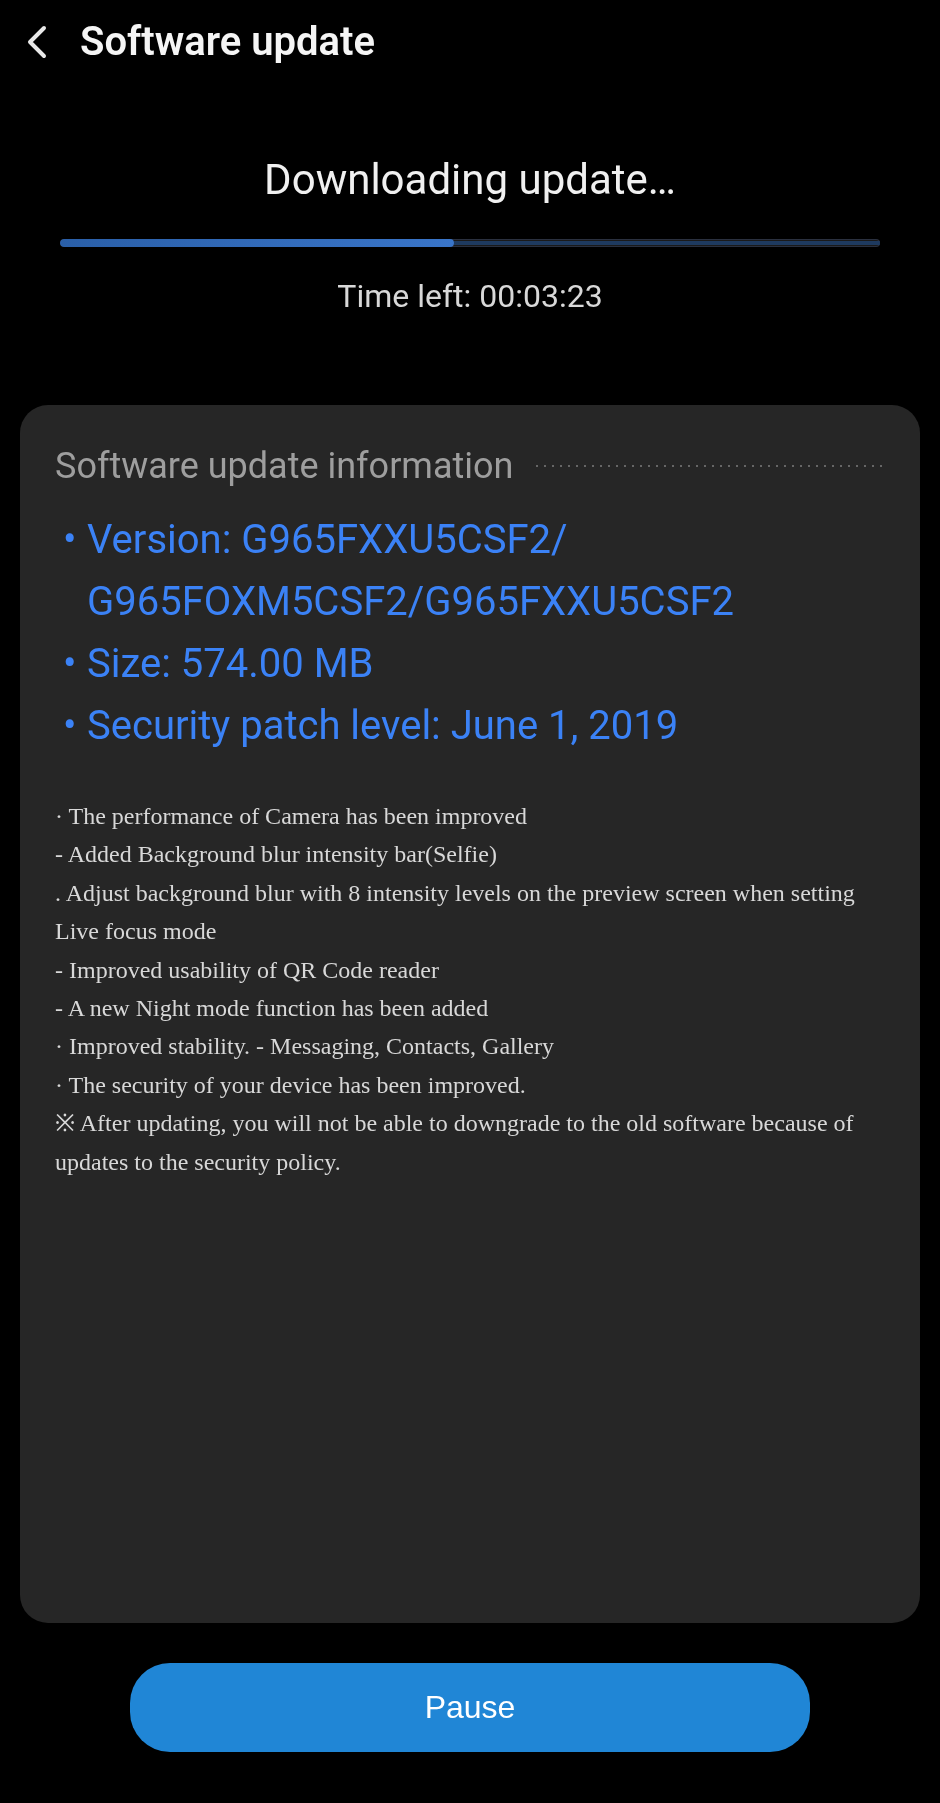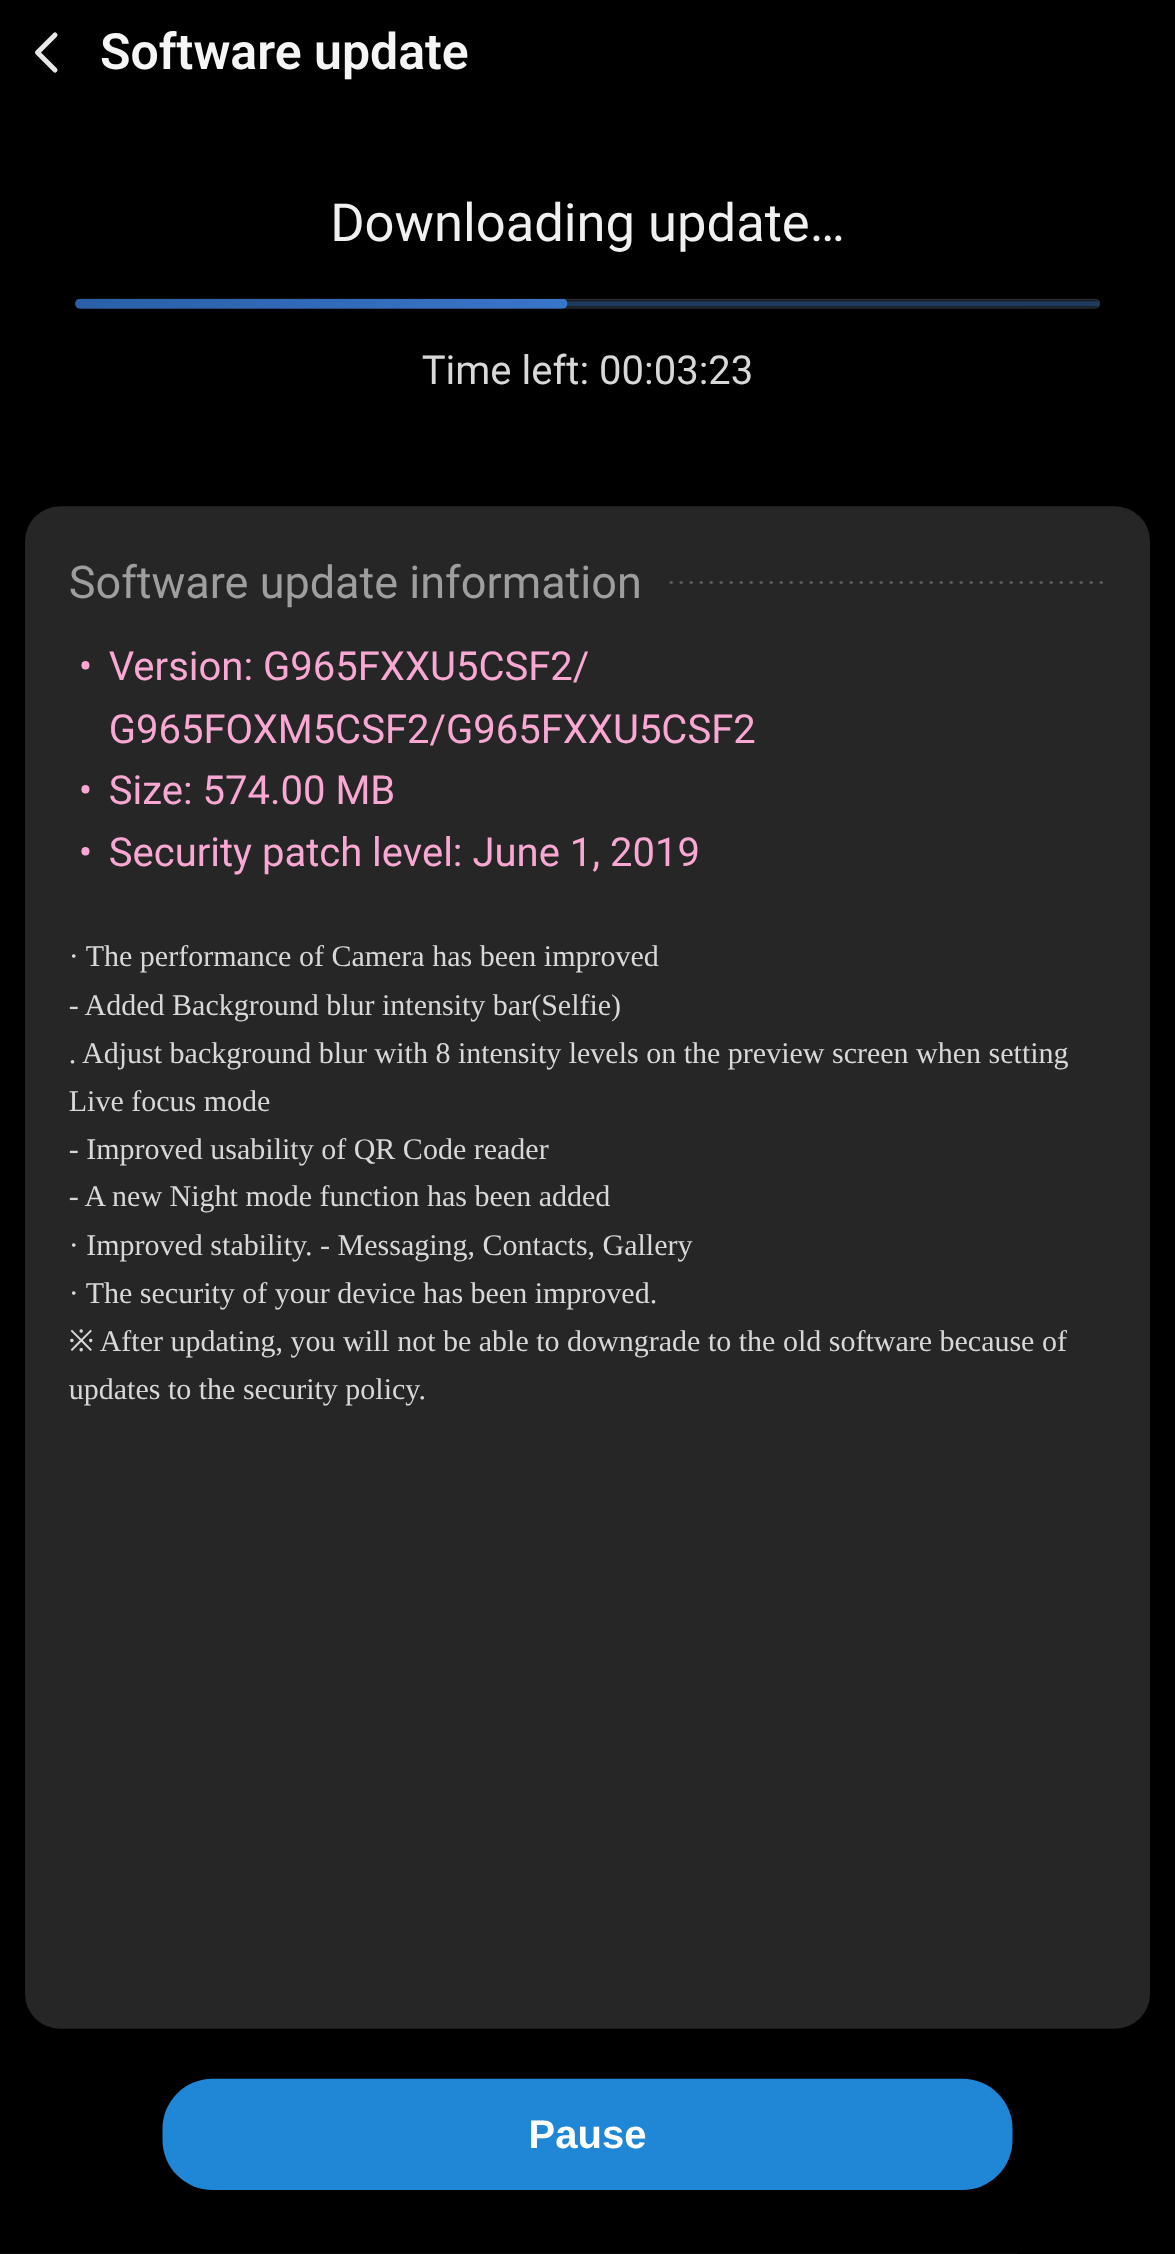--- a/index.html
+++ b/index.html
@@ -98,22 +98,22 @@
       margin-left: 20px;
       background-image: radial-gradient(circle, #666 1px, transparent 1.5px);
       background-size: 8px 2px;
       background-repeat: repeat-x;
     }
     .bullet-list {
       list-style: none;
       margin-bottom: 40px;
     }
     .bullet-list li {
-      font-size: 32px;
-      color: #f9a8d4;
+      font-size: 40px;
+      color: #3b82f6;
       line-height: 1.55;
       padding-left: 32px;
       position: relative;
     }
     .bullet-list li::before {
       content: "•";
       position: absolute;
       left: 8px;
       top: 0;
     }
@@ -137,21 +137,21 @@
     .button-bar {
       padding: 30px 130px;
       display: flex;
       justify-content: center;
     }
     .pause-button {
       width: 100%;
       background: #2086d6;
       color: #fff;
       font-size: 32px;
-      font-weight: 700;
+      font-weight: 400;
       border: none;
       border-radius: 40px;
       padding: 26px 0;
       cursor: pointer;
     }
   </style>
 </head>
 <body>
 
 <div class="header">

